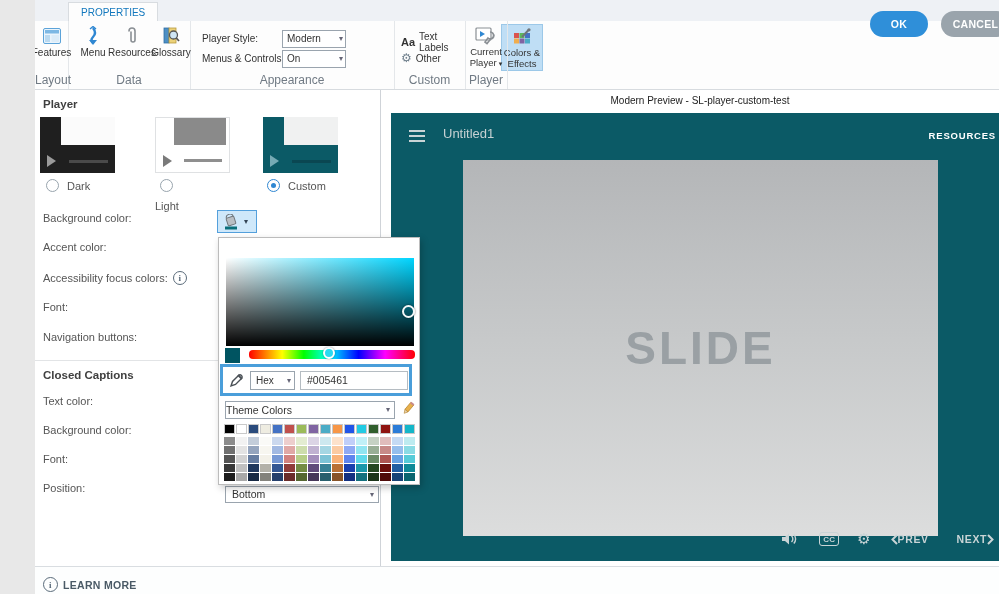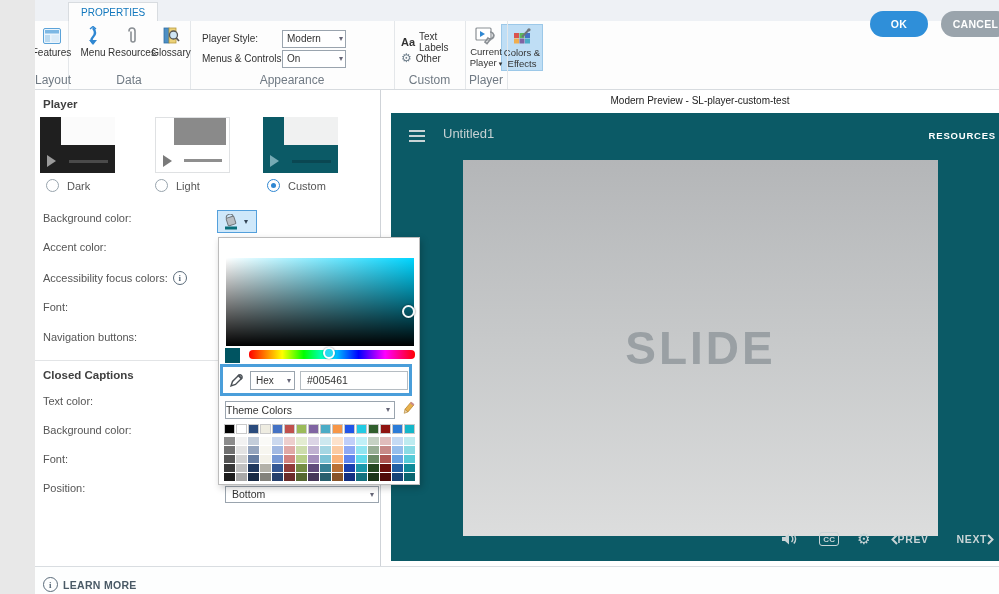--- a/index.html
+++ b/index.html
@@ -255,21 +255,21 @@
   <div class="thumb" style="left: 228px; background-color: rgb(11, 90, 102);">
     <div class="t-content" style="background:#f0f1f1;"></div>
     <div class="t-play" style="border-left-color:#76aab4;"></div>
     <div class="t-line" style="background:#0a4752;"></div>
   </div>
 
   <label class="radio-row" style="left:11px;">
     <span class="radio"></span>
     <span>Dark</span>
   </label>
-  <label class="radio-row" style="left:120px;">
+  <label class="radio-row" style="left:120px;flex-direction:column;">
     <span class="radio"></span>
     <span>Light</span>
   </label>
   <label class="radio-row" style="left:232px;">
     <span class="radio sel"></span>
     <span>Custom</span>
   </label>
 
   <div class="field" style="top:212px;">
       <span>Background color:</span>

